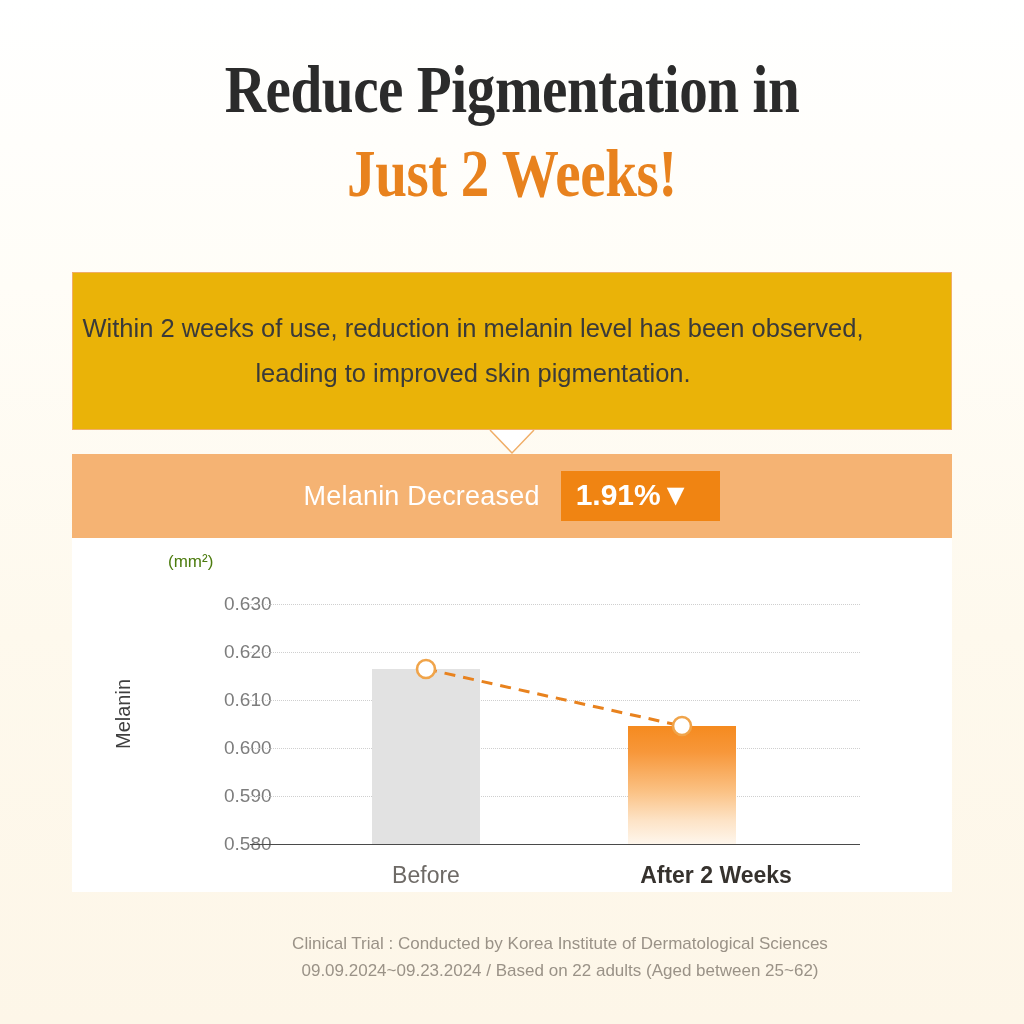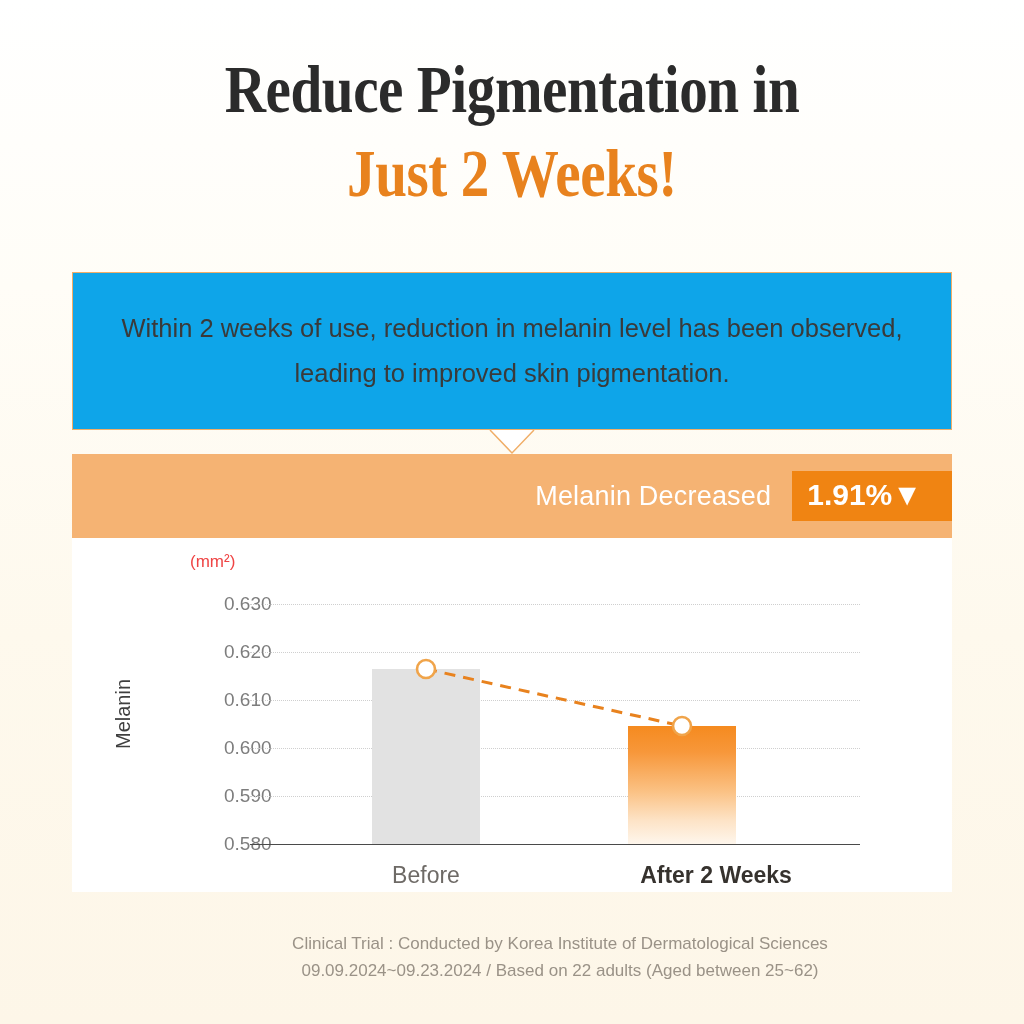--- a/index.html
+++ b/index.html
@@ -45,24 +45,24 @@
 
   
   .bubble {
     position: absolute;
     left: 72px;
     top: 272px;
     width: 880px;
     height: 158px;
     box-sizing: border-box;
     border: 1.5px solid #F0AE68;
-    background: #0ea5e9;
+    background: #eab308;
     display: flex;
     align-items: center;
-    justify-content: center;
+    justify-content: flex-start;
   }
   .bubble-text {
     width: 800px;
     text-align: center;
     font-size: 25.5px;
     line-height: 1.78;
     color: #3A3A3A;
   }
   .bubble-tail {
     position: absolute;
@@ -84,21 +84,21 @@
 
   .banner {
     position: absolute;
     left: 0;
     top: 0;
     width: 880px;
     height: 84px;
     background: #F5B373;
     display: flex;
     align-items: center;
-    justify-content: flex-end;
+    justify-content: center;
   }
   .banner-label {
     font-size: 27px;
     color: #FFFFFF;
     letter-spacing: 0.2px;
   }
   .banner-badge {
     margin-left: 21px;
     background: #F08412;
     padding: 7px 30px 9px 15px;
@@ -124,24 +124,24 @@
     position: absolute;
     left: 51px;
     top: 176px;
     font-size: 20px;
     color: #3F3F3F;
     transform: translate(-50%, -50%) rotate(-90deg);
     white-space: nowrap;
   }
   .unit-label {
     position: absolute;
-    left: 118px;
+    left: 96px;
     top: 14px;
     font-size: 17px;
-    color: #ef4444;
+    color: #4d7c0f;
   }
   .ytick {
     position: absolute;
     left: 108px;
     width: 58px;
     text-align: left;
     font-size: 19px;
     color: #7D7D7D;
     transform: translateY(-50%);
     margin-left: 44px;

